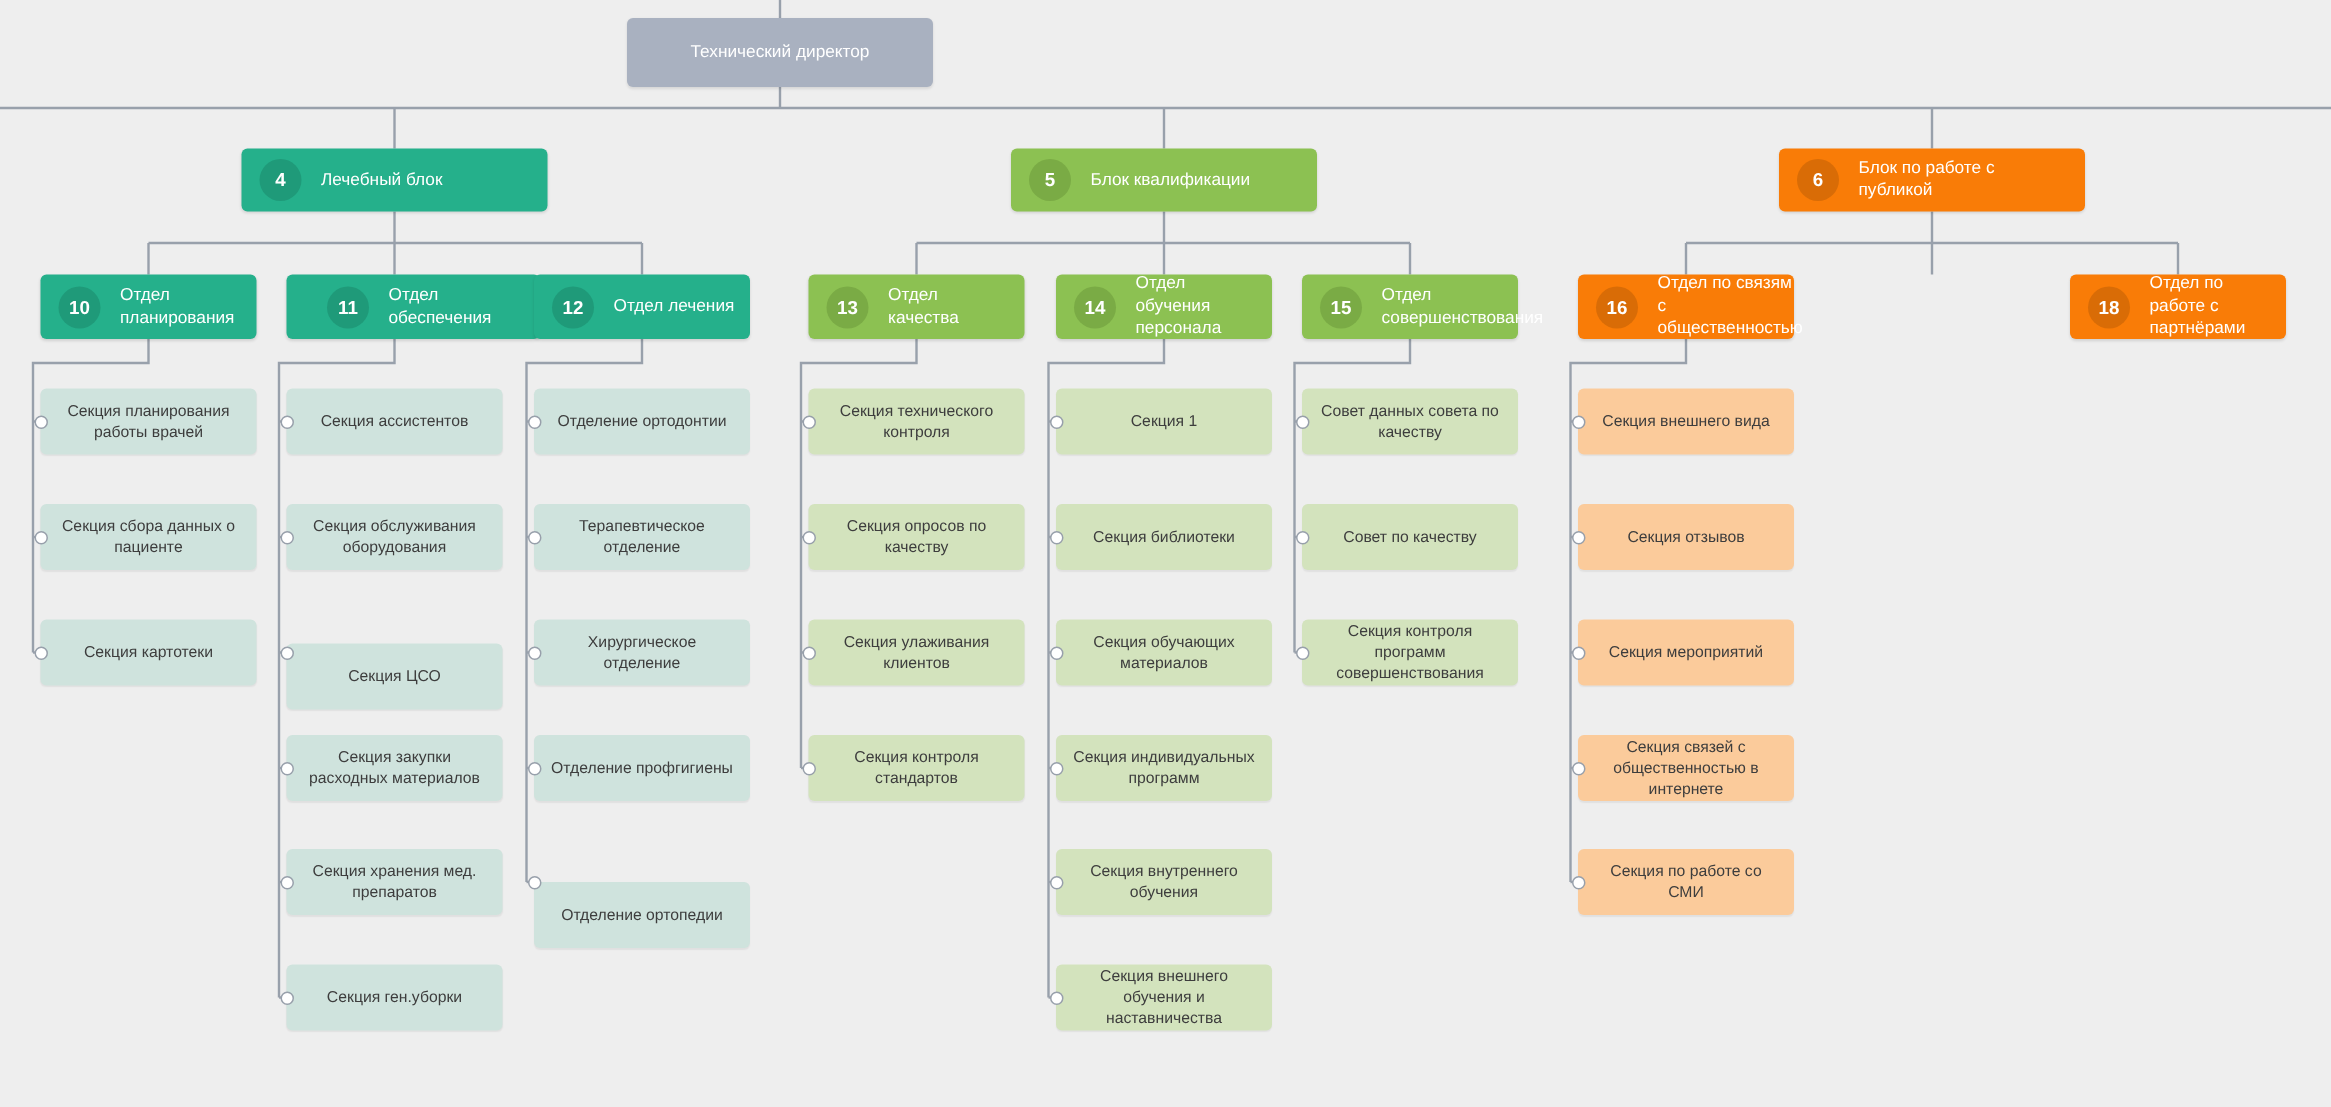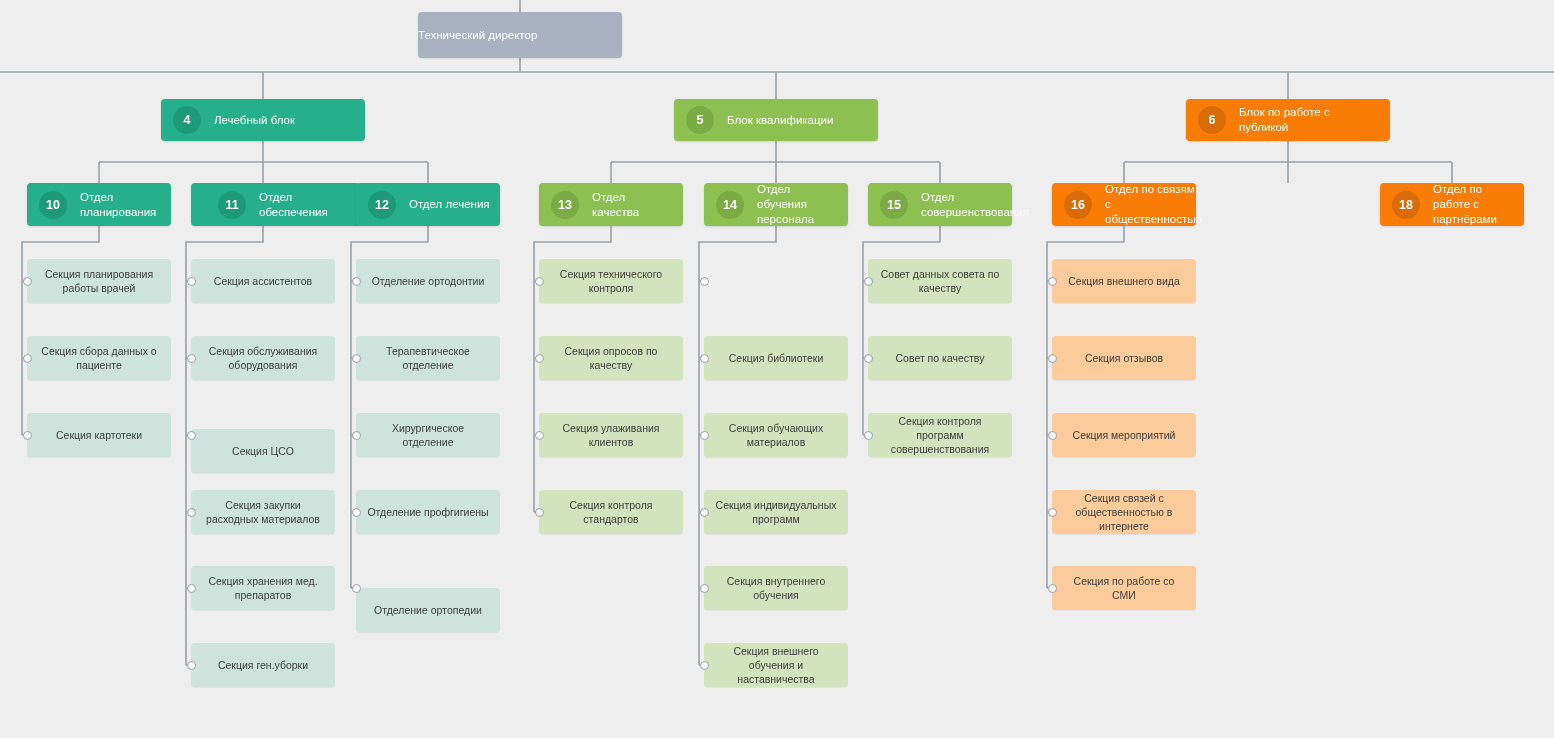--- a/index.html
+++ b/index.html
@@ -28,20 +28,21 @@
   .node {
     position: absolute;
     box-sizing: border-box;
     border-radius: 4px;
     display: flex;
     align-items: center;
     z-index: 2;
   }
   
   .node.root {
+    justify-content: center;
     background: #a9b1c0;
     box-shadow: 0 1px 2px rgba(0,0,0,0.10);
   }
   .node.root .title {
     color: #ffffff;
     font-size: 11.5px;
     text-align: center;
     line-height: 1.25;
   }
   
@@ -332,20 +333,23 @@
   <div class="node leaf l-green" style="left:539px; top:413px; width:144px; height:44px;">
     <span class="title">Секция улаживания клиентов</span>
   </div>
   <div class="dot" style="left:535px; top:431px;"></div>
 
   <div class="node leaf l-green" style="left:539px; top:490px; width:144px; height:44px;">
     <span class="title">Секция контроля стандартов</span>
   </div>
   <div class="dot" style="left:535px; top:508px;"></div>
 
+  <div class="node leaf l-green" style="left:704px; top:259px; width:144px; height:44px;">
+    <span class="title">Секция 1</span>
+  </div>
   <div class="dot" style="left:700px; top:277px;"></div>
 
   <div class="node leaf l-green" style="left:704px; top:336px; width:144px; height:44px;">
     <span class="title">Секция библиотеки</span>
   </div>
   <div class="dot" style="left:700px; top:354px;"></div>
 
   <div class="node leaf l-green" style="left:704px; top:413px; width:144px; height:44px;">
     <span class="title">Секция обучающих материалов</span>
   </div>

